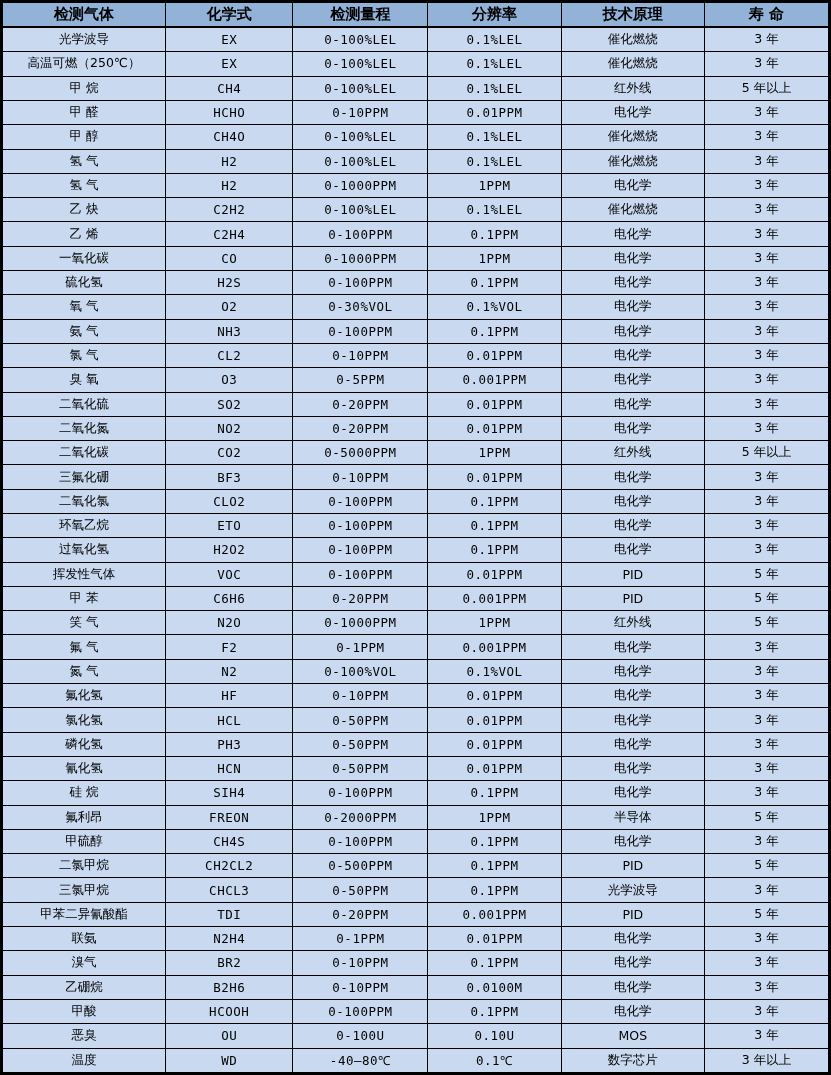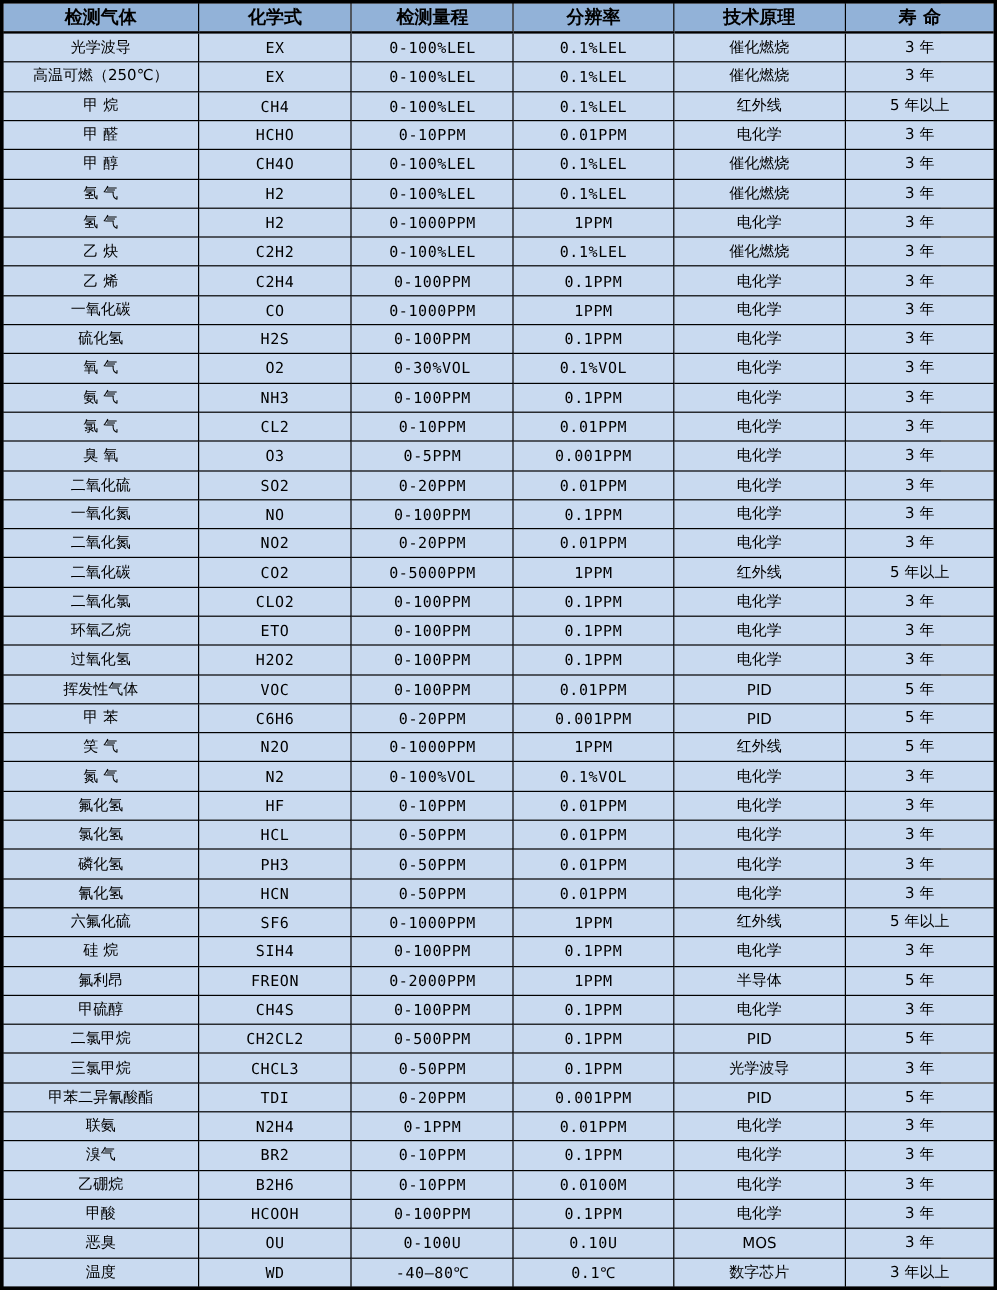--- a/index.html
+++ b/index.html
@@ -207,44 +207,44 @@
         </tr>
         <tr>
           <td class="col-gas">二氧化硫</td>
           <td class="col-formula">SO2</td>
           <td class="col-range">0-20PPM</td>
           <td class="col-resolution">0.01PPM</td>
           <td class="col-principle">电化学</td>
           <td class="col-lifespan">3 年</td>
         </tr>
         <tr>
-          <td class="col-gas">一氧化氮</td>
-          <td class="col-formula">NO</td>
-          <td class="col-range">0-100PPM</td>
-          <td class="col-resolution">0.1PPM</td>
-          <td class="col-principle">电化学</td>
-          <td class="col-lifespan">3 年</td>
-        </tr>
-        <tr>
           <td class="col-gas">二氧化氮</td>
           <td class="col-formula">NO2</td>
           <td class="col-range">0-20PPM</td>
           <td class="col-resolution">0.01PPM</td>
           <td class="col-principle">电化学</td>
           <td class="col-lifespan">3 年</td>
         </tr>
         <tr>
           <td class="col-gas">二氧化碳</td>
           <td class="col-formula">CO2</td>
           <td class="col-range">0-5000PPM</td>
           <td class="col-resolution">1PPM</td>
           <td class="col-principle">红外线</td>
           <td class="col-lifespan">5 年以上</td>
         </tr>
         <tr>
+          <td class="col-gas">三氟化硼</td>
+          <td class="col-formula">BF3</td>
+          <td class="col-range">0-10PPM</td>
+          <td class="col-resolution">0.01PPM</td>
+          <td class="col-principle">电化学</td>
+          <td class="col-lifespan">3 年</td>
+        </tr>
+        <tr>
           <td class="col-gas">二氧化氯</td>
           <td class="col-formula">CLO2</td>
           <td class="col-range">0-100PPM</td>
           <td class="col-resolution">0.1PPM</td>
           <td class="col-principle">电化学</td>
           <td class="col-lifespan">3 年</td>
         </tr>
         <tr>
           <td class="col-gas">环氧乙烷</td>
           <td class="col-formula">ETO</td>
@@ -279,20 +279,28 @@
         </tr>
         <tr>
           <td class="col-gas">笑 气</td>
           <td class="col-formula">N2O</td>
           <td class="col-range">0-1000PPM</td>
           <td class="col-resolution">1PPM</td>
           <td class="col-principle">红外线</td>
           <td class="col-lifespan">5 年</td>
         </tr>
         <tr>
+          <td class="col-gas">氟 气</td>
+          <td class="col-formula">F2</td>
+          <td class="col-range">0-1PPM</td>
+          <td class="col-resolution">0.001PPM</td>
+          <td class="col-principle">电化学</td>
+          <td class="col-lifespan">3 年</td>
+        </tr>
+        <tr>
           <td class="col-gas">氮 气</td>
           <td class="col-formula">N2</td>
           <td class="col-range">0-100%VOL</td>
           <td class="col-resolution">0.1%VOL</td>
           <td class="col-principle">电化学</td>
           <td class="col-lifespan">3 年</td>
         </tr>
         <tr>
           <td class="col-gas">氟化氢</td>
           <td class="col-formula">HF</td>
@@ -317,28 +325,20 @@
           <td class="col-principle">电化学</td>
           <td class="col-lifespan">3 年</td>
         </tr>
         <tr>
           <td class="col-gas">氰化氢</td>
           <td class="col-formula">HCN</td>
           <td class="col-range">0-50PPM</td>
           <td class="col-resolution">0.01PPM</td>
           <td class="col-principle">电化学</td>
           <td class="col-lifespan">3 年</td>
-        </tr>
-        <tr>
-          <td class="col-gas">六氟化硫</td>
-          <td class="col-formula">SF6</td>
-          <td class="col-range">0-1000PPM</td>
-          <td class="col-resolution">1PPM</td>
-          <td class="col-principle">红外线</td>
-          <td class="col-lifespan">5 年以上</td>
         </tr>
         <tr>
           <td class="col-gas">硅 烷</td>
           <td class="col-formula">SIH4</td>
           <td class="col-range">0-100PPM</td>
           <td class="col-resolution">0.1PPM</td>
           <td class="col-principle">电化学</td>
           <td class="col-lifespan">3 年</td>
         </tr>
         <tr>

